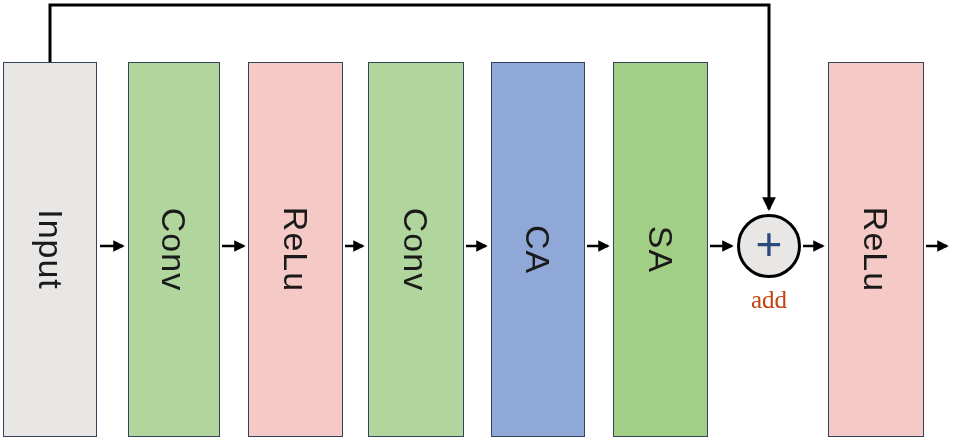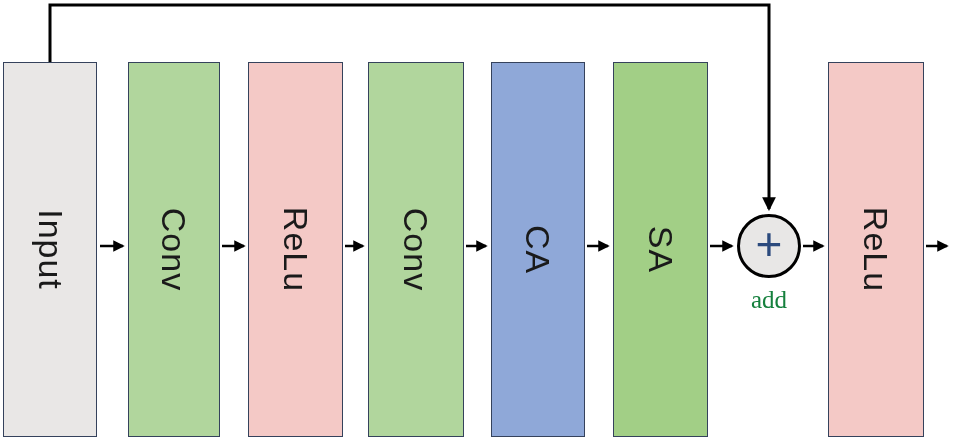--- a/index.html
+++ b/index.html
@@ -54,21 +54,21 @@
     margin-top: -4px;
   }
   .add-label {
     position: absolute;
     left: 734px;
     top: 286px;
     width: 70px;
     text-align: center;
     font-family: "Liberation Serif", serif;
     font-size: 25px;
-    color: #15803d;
+    color: #c2410c;
   }
 </style>
 </head>
 <body>
 
 <div id="canvas">
 
   <svg id="wires">
     <defs>
       <marker id="arrow" viewBox="0 0 10 10" refX="8.5" refY="5" markerWidth="4.6" markerHeight="4.6" orient="auto-start-reverse">

